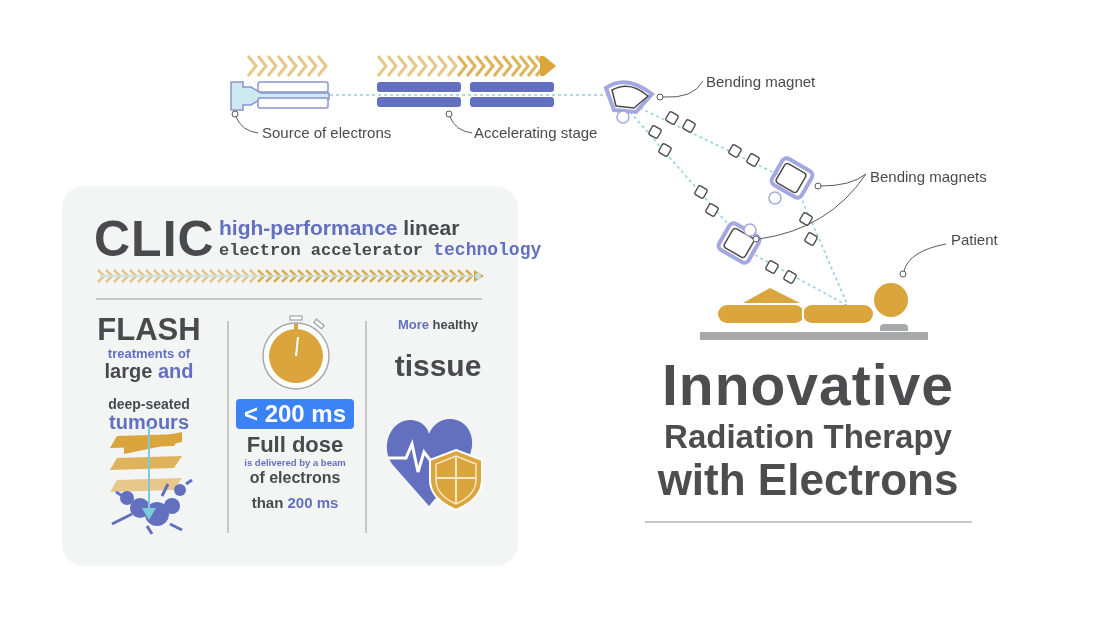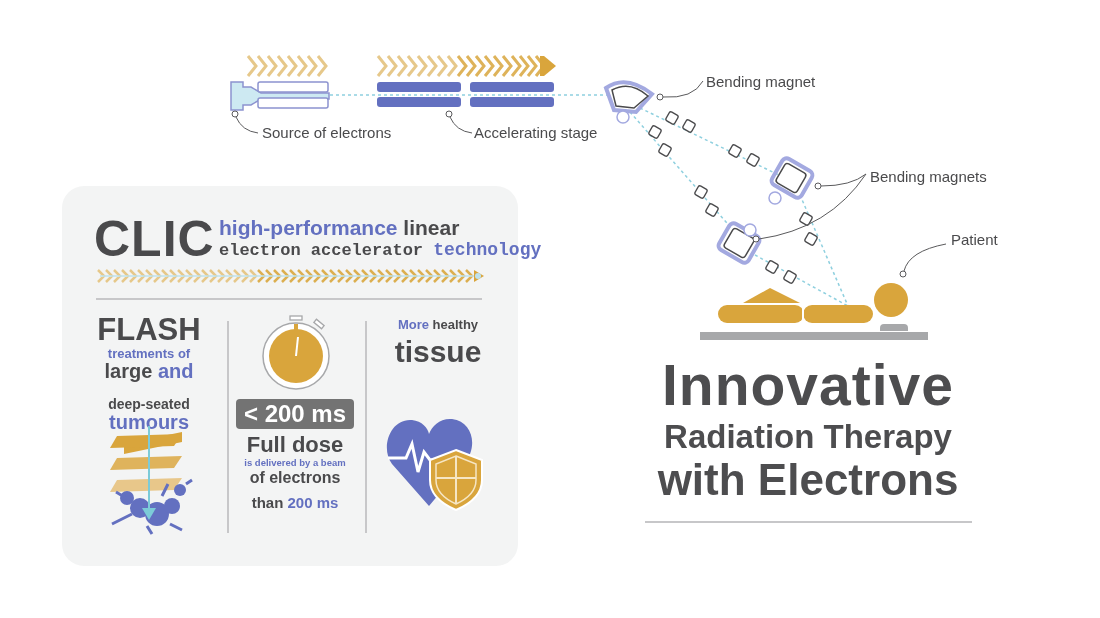--- a/index.html
+++ b/index.html
@@ -8,21 +8,21 @@
   .lbl{font-size:15px;color:#4a4a4c;white-space:nowrap;}
   .card{position:absolute;left:62px;top:186px;width:456px;height:380px;background:#f3f4f4;border-radius:22px;}
   .clic{position:absolute;left:32px;top:24px;font-size:50px;font-weight:bold;color:#4a4a4c;letter-spacing:1px;}
   .sub1{position:absolute;left:157px;top:30px;font-size:21px;font-weight:bold;white-space:nowrap;}
   .sub2{position:absolute;left:157px;top:54px;font-size:17px;font-weight:bold;white-space:nowrap;font-family:Liberation Mono, monospace;}
   .blue{color:#6370c0;}
   .dark{color:#4a4a4c;}
   .col{position:absolute;text-align:center;font-weight:bold;}
   .vdiv{position:absolute;width:2px;background:#c7c7c9;}
   .hr{position:absolute;height:2px;background:#c7c7c9;}
-  .badge{position:absolute;left:174px;top:213px;width:118px;height:30px;background:#737373;border-radius:4px;color:#fff;font-size:24px;font-weight:bold;text-align:center;line-height:30px;}
+  .badge{position:absolute;left:174px;top:213px;width:118px;height:30px;background:#3b82f6;border-radius:4px;color:#fff;font-size:24px;font-weight:bold;text-align:center;line-height:30px;}
   .title{position:absolute;left:640px;font-weight:bold;color:#4d4d4f;text-align:center;width:336px;white-space:nowrap;}
 </style>
 </head>
 <body>
 
 <svg class="abs" style="left:0;top:0" width="1100" height="340" viewBox="0 0 1100 340">
 
   <g fill="none" stroke="#e6c88a" stroke-width="3">
     <path d="M248 56 l8 10 l-8 10"></path>
       <path d="M258 56 l8 10 l-8 10"></path>
@@ -183,21 +183,21 @@
   <div class="badge">&lt; 200 ms</div>
   <div class="col" style="left:172px;top:248px;width:122px;line-height:1">
     <div style="font-size:22px" class="dark">Full dose</div>
     <div style="font-size:9.5px;margin-top:2px" class="blue">is delivered by a beam</div>
     <div style="font-size:16px;margin-top:2px" class="dark">of electrons</div>
     <div style="font-size:15px;margin-top:9px"><span class="dark">than </span><span class="blue">200 ms</span></div>
   </div>
 
   <div class="col" style="left:316px;top:132px;width:120px;line-height:1">
     <div style="font-size:13px"><span class="blue">More</span><span class="dark"> healthy</span></div>
-    <div style="font-size:30px;margin-top:6px" class="dark">tissue</div>
+    <div style="font-size:30px;margin-top:20px" class="dark">tissue</div>
   </div>
   <svg class="abs" style="left:324px;top:228px" width="100" height="100">
     <path d="M43 92 L6 50 C-6 34 4 4 26 6 C36 7 42 14 43 20 C46 12 54 4 66 5 C88 8 92 34 78 50 Z" fill="#6370c0"></path>
     <polyline points="2,44 20,44 26,30 32,58 38,38 44,46 60,46" fill="none" stroke="#fff" stroke-width="3"></polyline>
     <path d="M70 36 L96 46 V66 C96 80 84 90 70 96 C56 90 44 80 44 66 V46 Z" fill="#d9a53c" stroke="#fff" stroke-width="2"></path>
     <path d="M70 42 L90 50 V66 C90 77 81 85 70 90 C59 85 50 77 50 66 V50 Z" fill="none" stroke="#f6e6c4" stroke-width="1.5"></path>
     <line x1="70" y1="42" x2="70" y2="90" stroke="#f6e6c4" stroke-width="2"></line>
     <line x1="50" y1="64" x2="90" y2="64" stroke="#f6e6c4" stroke-width="2"></line>
   </svg>
 </div>

